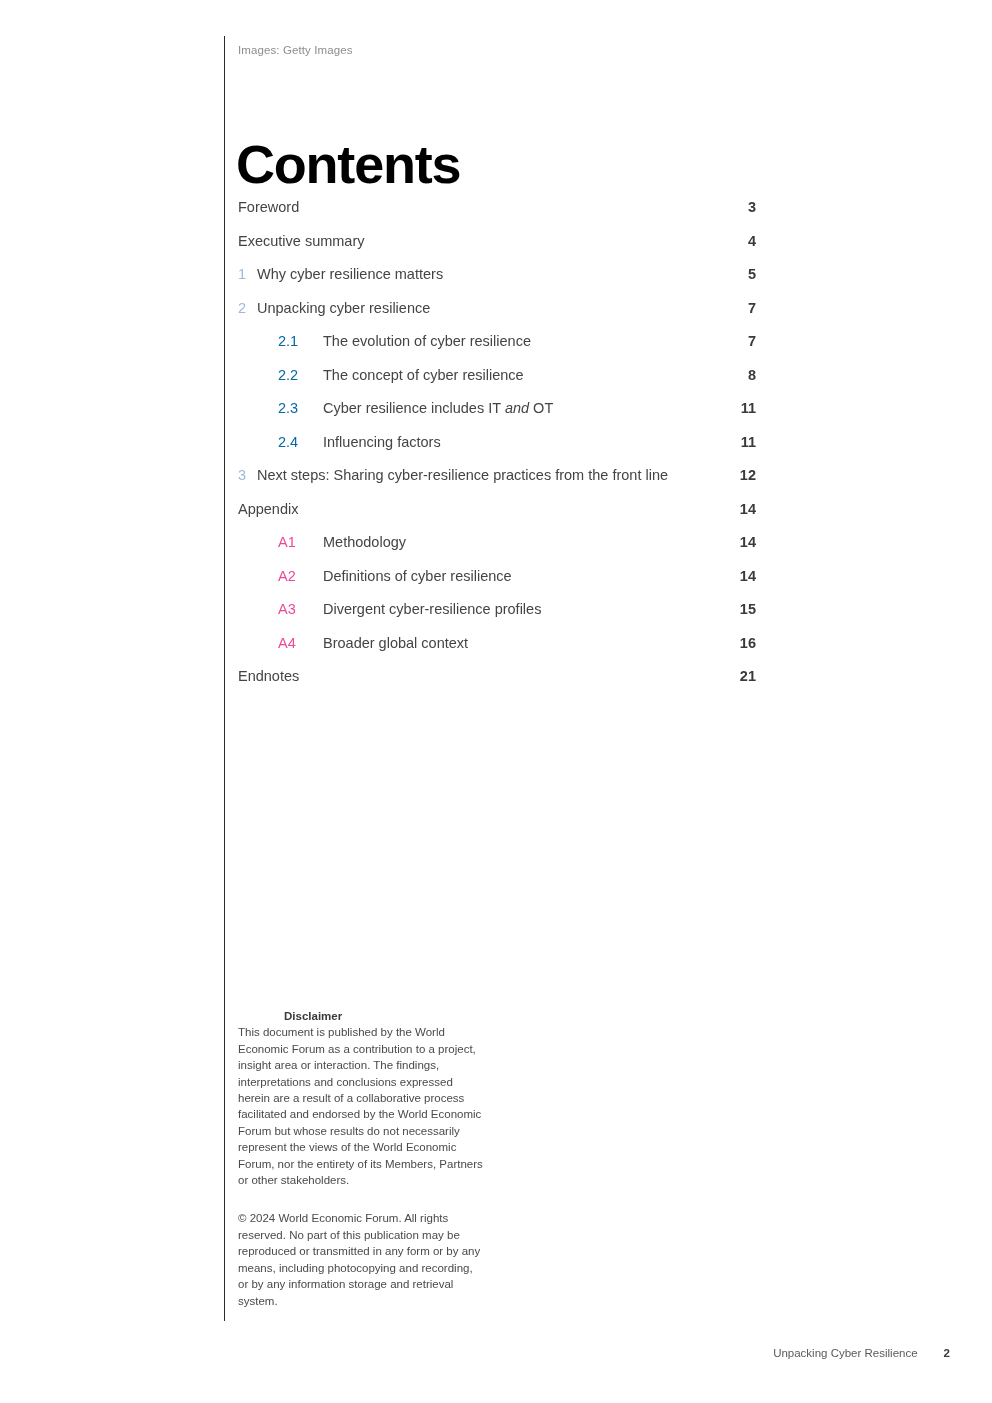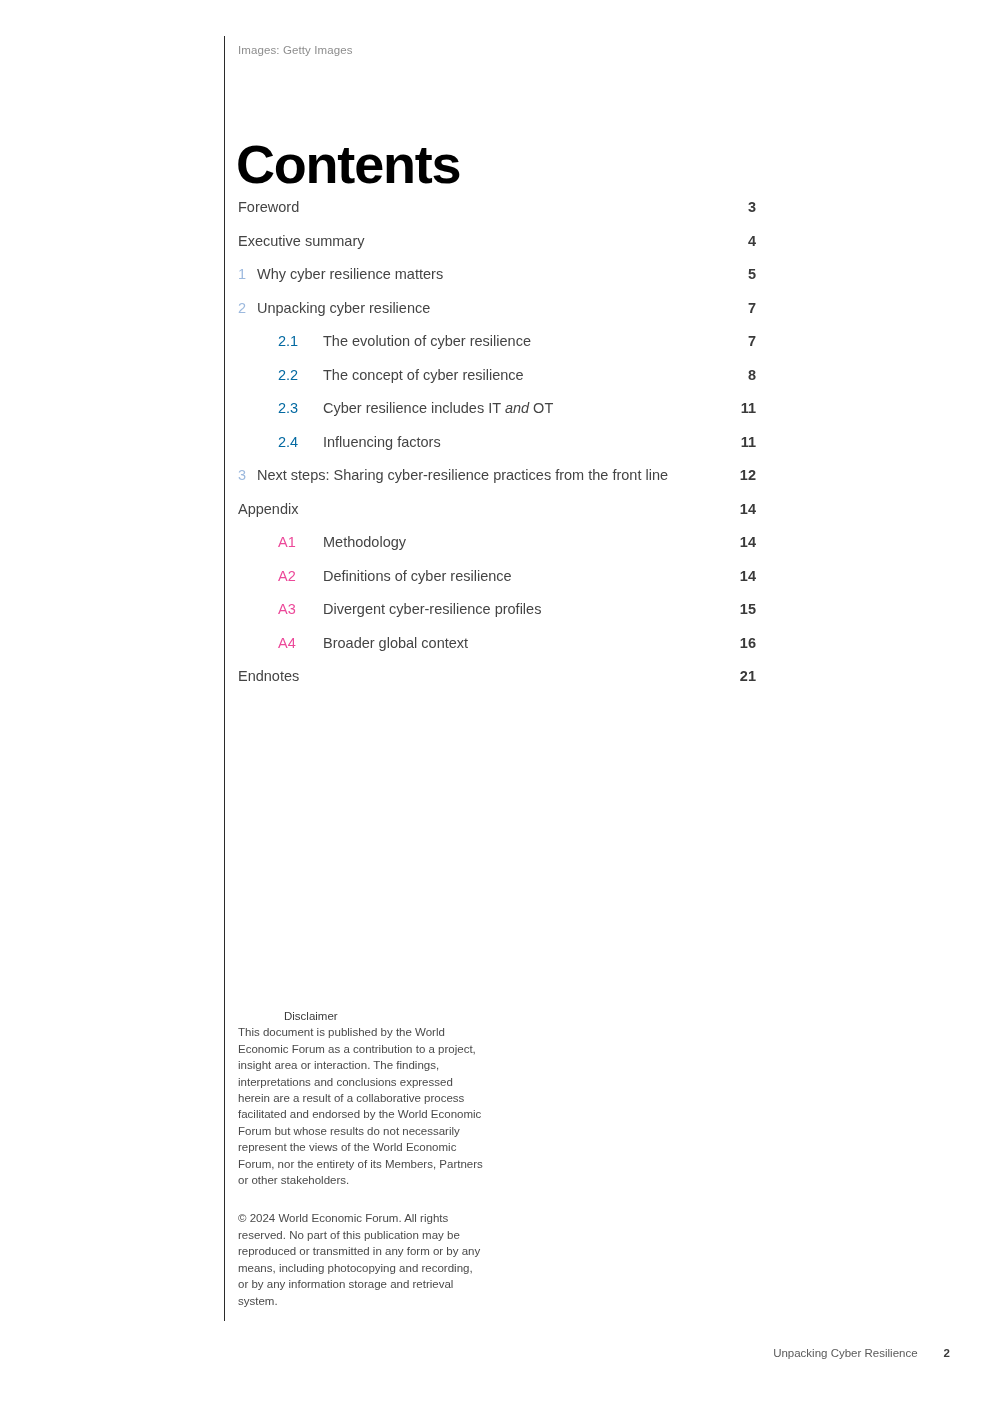--- a/index.html
+++ b/index.html
@@ -100,21 +100,21 @@
   .disclaimer {
     position: absolute;
     left: 238px;
     top: 1008px;
     width: 245px;
     font-size: 11.5px;
     line-height: 16.4px;
     color: #4a4a4a;
   }
   .disclaimer .dh {
-    font-weight: normal;
+    font-weight: bold;
     color: #3a3a3a;
     display: block;
     padding-left: 46px;
   }
   .disclaimer p {
     margin: 0;
   }
   .disclaimer p.copy {
     margin-top: 22px;
   }

